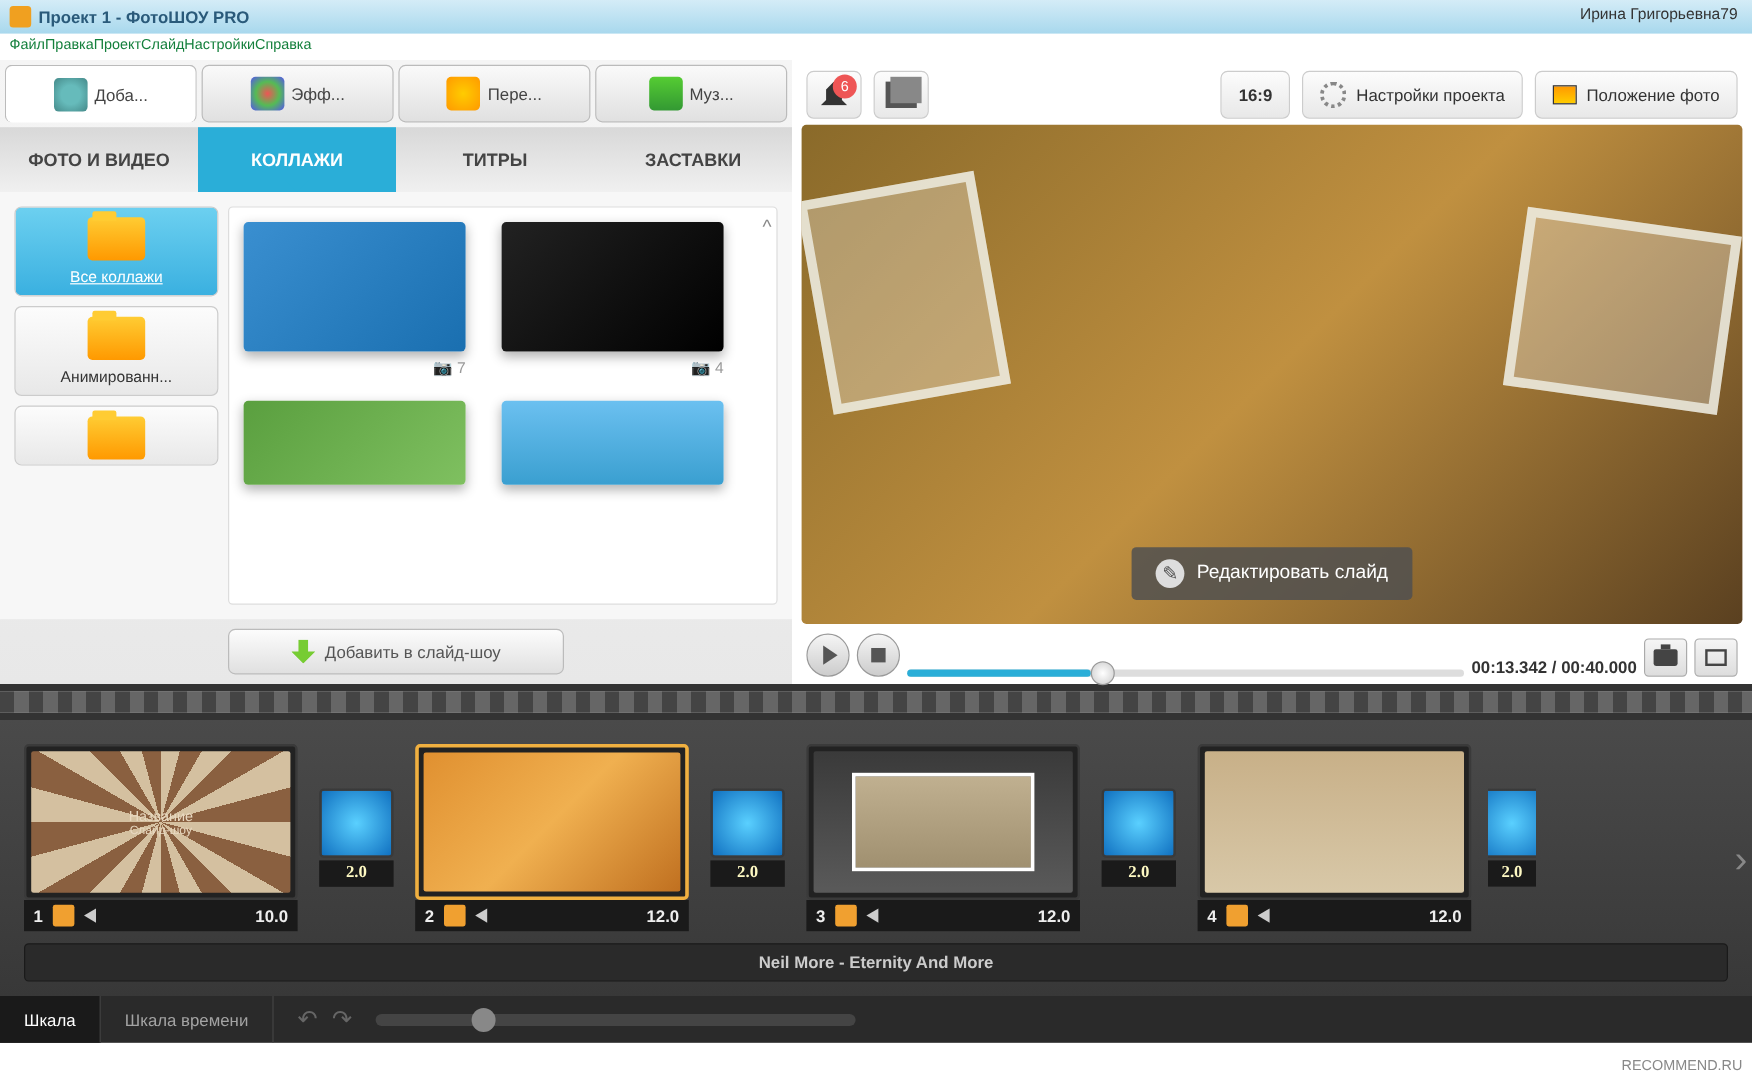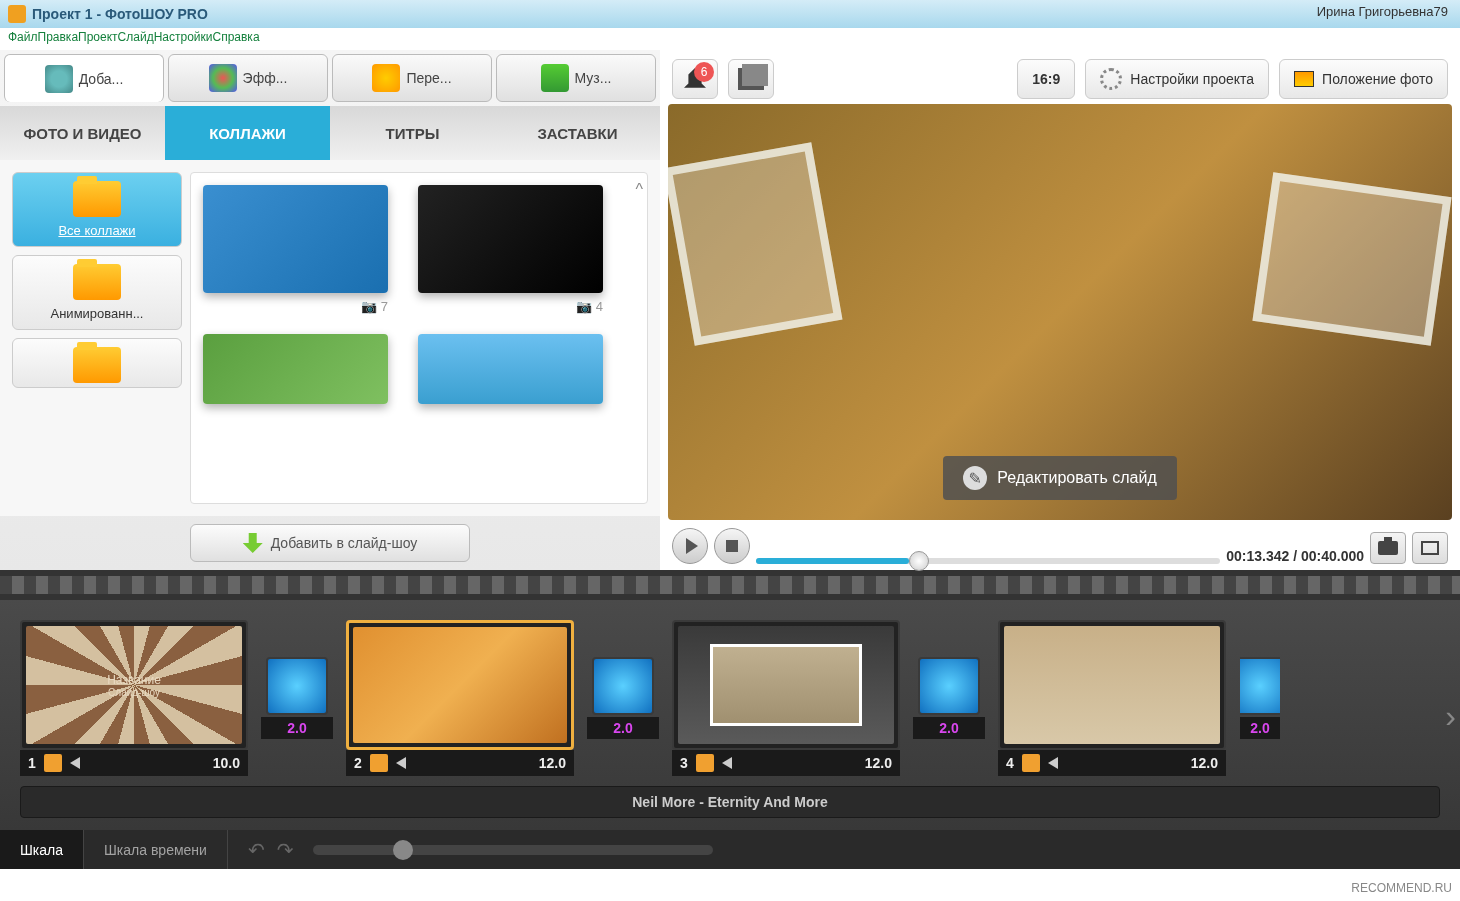--- a/index.html
+++ b/index.html
@@ -98,21 +98,21 @@
 .st3 .cat { width: 70%; height: 70%; background: linear-gradient(#c0b090, #a09070); border: 3px solid #fff; }
 .st4 { background: linear-gradient(#c8b088, #d8c8a8); }
 .slide-bar { height: 26px; background: #1a1a1a; display: flex; align-items: center; padding: 0 8px; gap: 8px; color: #eee; font-size: 14px; font-weight: bold; }
 .slide-num { }
 .slide-edit { width: 18px; height: 18px; background: #f0a030; border-radius: 2px; cursor: pointer; }
 .slide-sound { width: 0; height: 0; border-right: 10px solid #ccc; border-top: 6px solid transparent; border-bottom: 6px solid transparent; cursor: pointer; }
 .slide-dur { margin-left: auto; }
 
 .transition { width: 70px; display: flex; flex-direction: column; align-items: center; }
 .trans-thumb { width: 62px; height: 58px; background: radial-gradient(circle, #5ad0ff, #1070c0); border: 2px solid #3a3a3a; border-radius: 4px; cursor: pointer; }
-.trans-dur { background: #1a1a1a; color: #d946ef; font-size: 14px; font-weight: bold; padding: 3px 10px; margin-top: 2px; width: 72px; text-align: center; }
+.trans-dur { background: #1a1a1a; color: #fef9c3; font-size: 14px; font-weight: bold; padding: 3px 10px; margin-top: 2px; width: 62px; text-align: center; font-family: Liberation Serif, serif; }
 
 .next-arrow { position: absolute; right: -16px; top: 50%; color: #888; font-size: 32px; cursor: pointer; }
 
 .audio-track { height: 32px; background: #2a2a2a; border: 1px solid #1a1a1a; border-radius: 4px; margin-top: 8px; display: flex; align-items: center; justify-content: center; color: #ccc; font-size: 14px; font-weight: bold; cursor: pointer; }
 
 .bottom-bar { height: 39px; background: #2a2a2a; display: flex; align-items: center; }
 .bottom-tab { padding: 0 20px; height: 100%; display: flex; align-items: center; color: #a3a3a3; font-size: 14px; border-right: 1px solid #444; cursor: pointer; }
 .bottom-tab.active { background: #1a1a1a; color: #fff; }
 .undo-redo { margin-left: 20px; display: flex; gap: 12px; color: #666; font-size: 20px; }
 .zoom-bar { margin-left: 20px; width: 400px; height: 10px; background: #444; border-radius: 5px; position: relative; }

